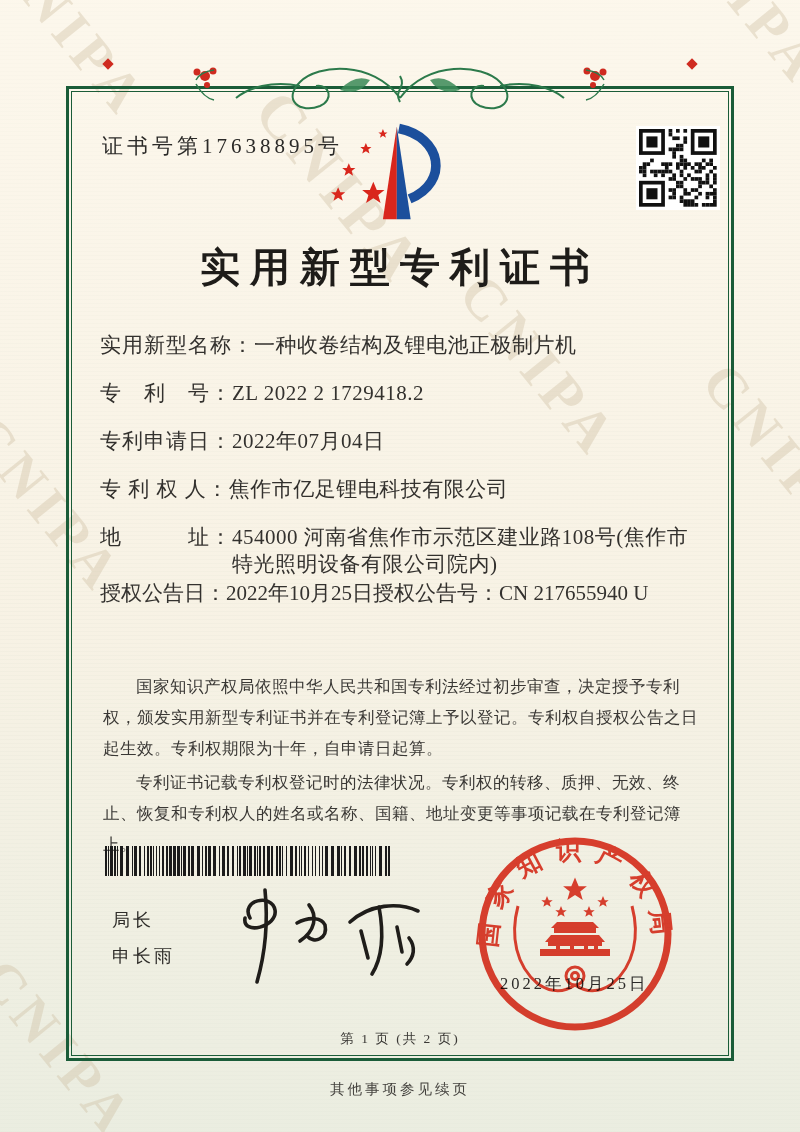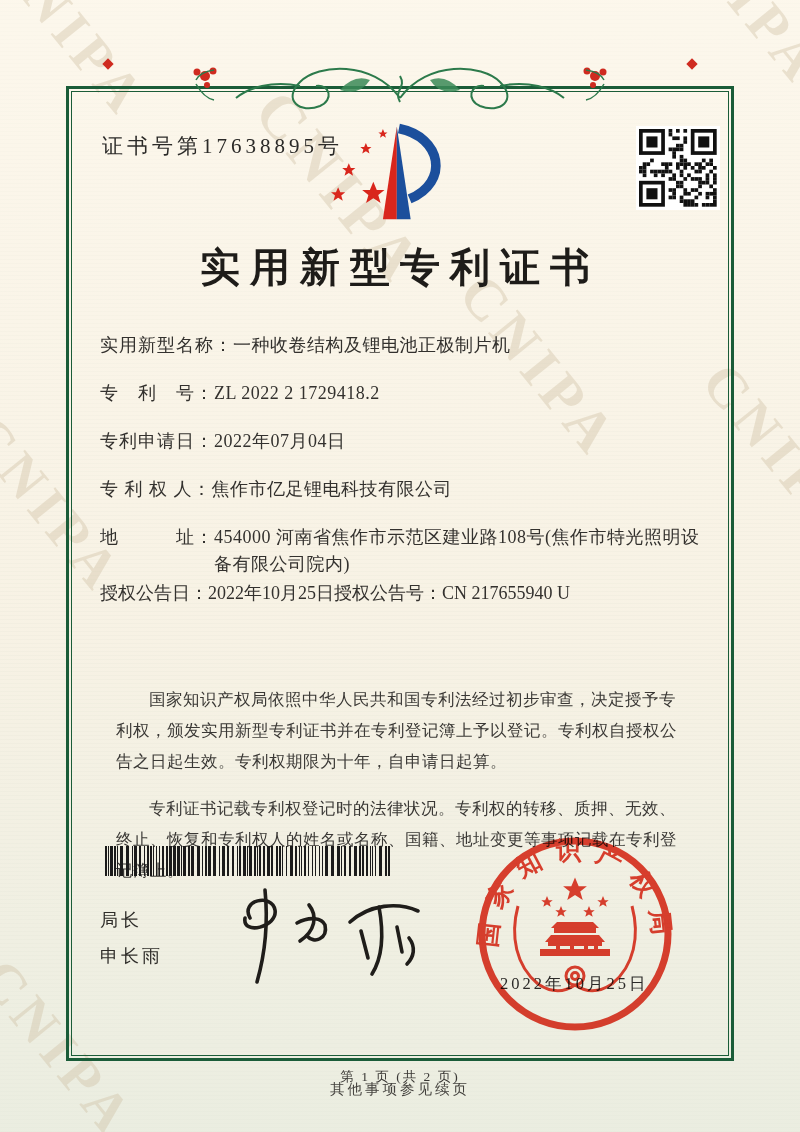--- a/index.html
+++ b/index.html
@@ -33,40 +33,40 @@
   .ornament{position:absolute;left:0;top:40px;width:800px;height:80px;z-index:2;}
   
   .cert-no{position:absolute;left:102px;top:132px;z-index:2;font-size:21px;letter-spacing:4px;color:#2b2a28;text-align:right;}
   .logo{position:absolute;left:330px;top:120px;width:140px;height:112px;z-index:2;}
   .qr{position:absolute;left:636px;top:126px;width:84px;height:84px;background:#fff;z-index:2;}
   .title{
     position:absolute;left:0;top:240px;width:100%;text-align:center;z-index:2;
     font-size:40px;font-weight:700;letter-spacing:10px;color:#1e1c19;
   }
   
-  .fields{position:absolute;left:100px;top:332px;width:608px;z-index:2;font-size:18px;line-height:27px;}
+  .fields{position:absolute;left:100px;top:332px;width:608px;z-index:2;font-size:21px;line-height:27px;}
   .f-row{display:flex;margin-bottom:21px;}
   .f-label{flex:none;white-space:nowrap;letter-spacing:1px;}
   .f-value{flex:1;letter-spacing:0.5px;}
   .f-row.addr{margin-bottom:2px;}
   .f-row.grant{padding-right:10px;}
   .grant-item{white-space:nowrap;}
   
   .paras{position:absolute;left:100px;top:668px;width:604px;z-index:2;font-size:16.5px;line-height:31px;letter-spacing:0.5px;color:#3a3835;}
-  .paras p{margin:16px;text-indent:2em;}
+  .paras p{margin:3px;text-indent:2em;}
   
   .barcode{position:absolute;left:104px;top:846px;z-index:2;}
   
-  .signer{position:absolute;left:100px;top:902px;z-index:2;font-size:18px;line-height:36px;letter-spacing:3px;color:#2e2c29;font-family:"Liberation Sans","DejaVu Sans",sans-serif;}
+  .signer{position:absolute;left:112px;top:902px;z-index:2;font-size:18px;line-height:36px;letter-spacing:3px;color:#2e2c29;font-family:"Liberation Sans","DejaVu Sans",sans-serif;}
   .signature{position:absolute;left:212px;top:878px;width:220px;height:118px;z-index:2;}
   
   .seal-date{position:absolute;left:500px;top:973px;z-index:2;font-size:16.5px;letter-spacing:3px;color:#2b2a28;}
   .seal{position:absolute;left:468px;top:834px;width:214px;height:206px;z-index:3;mix-blend-mode:multiply;opacity:0.93;}
   
-  .page-no{position:absolute;left:0;top:1068px;width:100%;text-align:center;z-index:2;font-size:13.5px;letter-spacing:2px;color:#3a3835;}
+  .page-no{position:absolute;left:0;top:1030px;width:100%;text-align:center;z-index:2;font-size:13.5px;letter-spacing:2px;color:#3a3835;}
   .footer-note{position:absolute;left:0;top:1080px;width:100%;text-align:center;z-index:2;font-size:14.5px;letter-spacing:3px;color:#44423e;}
 </style>
 </head>
 <body>
 
 <div class="page">
 
   <span class="wm wm1">CNIPA</span>
   <span class="wm wm2">CNIPA</span>
   <span class="wm wm3">CNIPA</span>

